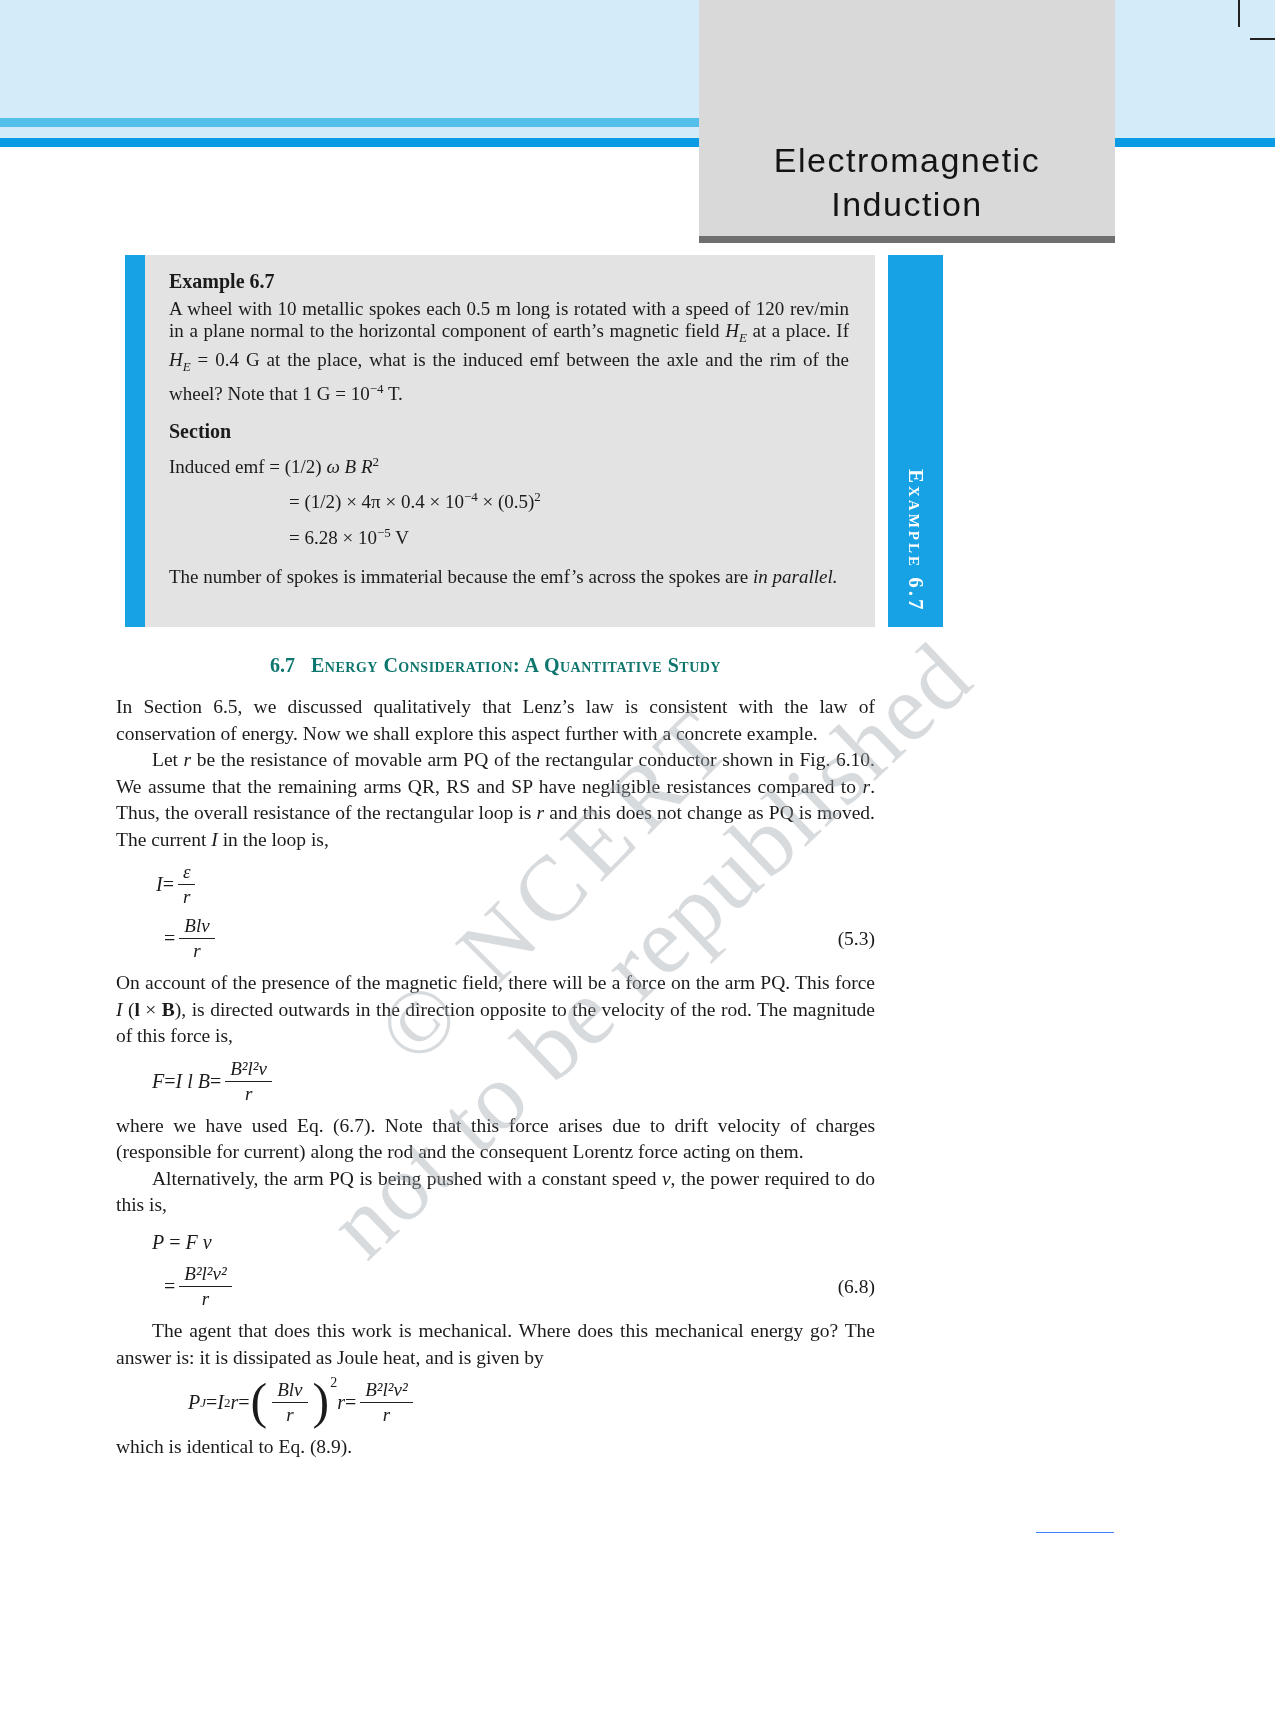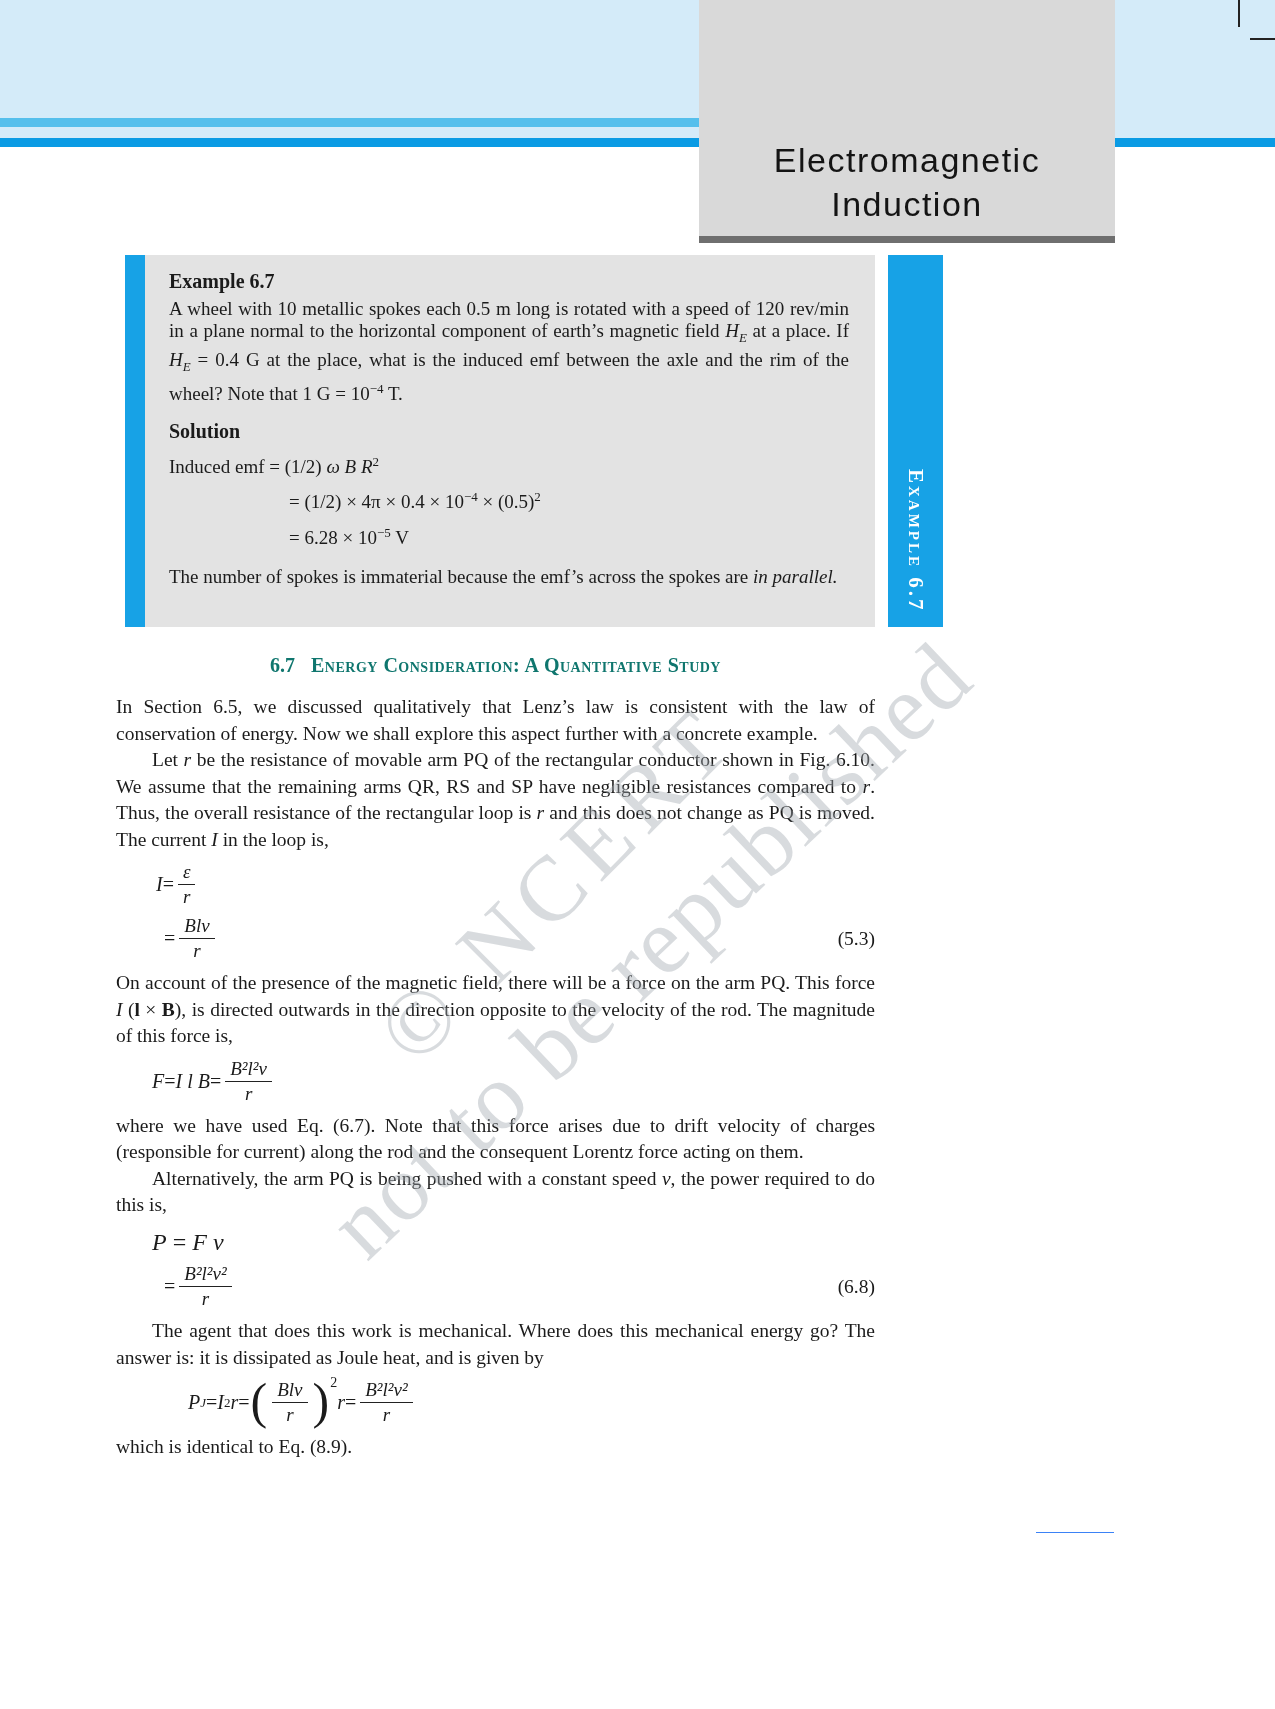--- a/index.html
+++ b/index.html
@@ -51,21 +51,21 @@
   .bv{font-weight:700;}
   sub{font-size:13px;}
   sup{font-size:13px;}
 
   
   .eq{display:flex;align-items:center;position:relative;text-align:left;line-height:normal;
       font-size:20px;margin:9px 0 9px 40px;}
   .eq.eq-i2{margin-left:48px;}
   .eq.eq-i3{margin-left:36px;}
   .eq.eq-i6{margin-left:72px;}
-  .eq-plain{font-size:24px;margin:10px 0 6px 36px;text-align:left;}
+  .eq-plain{font-size:20px;margin:10px 0 6px 36px;text-align:left;}
   .frac{display:inline-flex;flex-direction:column;align-items:center;vertical-align:middle;
         margin:0 4px;}
   .frac .num{padding:0 5px 2px 5px;border-bottom:1.6px solid #222;line-height:20px;font-size:19px;}
   .frac .den{padding-top:2px;line-height:20px;font-size:19px;}
   .eq-label{position:absolute;right:0;top:50%;transform:translateY(-50%);font-size:19.5px;
             font-style:normal;}
   .bigparen{font-size:50px;font-weight:300;line-height:0;margin:0 1px;transform:translateY(-2px);}
   .paren-exp{font-size:14px;position:relative;top:-20px;}
 
   
@@ -98,21 +98,21 @@
     </div>
   </div>
   <div class="mark-v"></div>
   <div class="mark-h"></div>
 
   <div class="example-box">
     <div class="ex-bar"></div>
     <div class="ex-content">
       <div class="ex-title">Example 6.7</div>
       <p class="ex-body"><span>A wheel with 10 metallic spokes each 0.5 m long is rotated with a speed of 120 rev/min in a plane normal to the horizontal component of earth’s magnetic field </span><span class="v">H</span><sub class="v">E</sub><span> at a place. If </span><span class="v">H</span><sub class="v">E</sub><span> = 0.4 G at the place, what is the induced emf between the axle and the rim of the wheel? Note that 1 G = 10</span><sup>−4</sup><span> T.</span></p>
-      <div class="sol-label">Solution</div>
+      <div class="sol-label">Section</div>
       <div class="sol-line"><span>Induced emf = (1/2) </span><span class="v">ω B R</span><sup>2</sup></div>
       <div class="sol-line sol-cont"><span>= (1/2) × 4π × 0.4 × 10</span><sup>−4</sup><span> × (0.5)</span><sup>2</sup></div>
       <div class="sol-line sol-cont"><span>= 6.28 × 10</span><sup>−5</sup><span> V</span></div>
       <p class="ex-note"><span>The number of spokes is immaterial because the emf’s across the spokes are </span><span class="v">in parallel.</span></p>
     </div>
   </div>
 
   <div class="side-bar">
     <span class="side-label">Example 6.7</span>
   </div>

